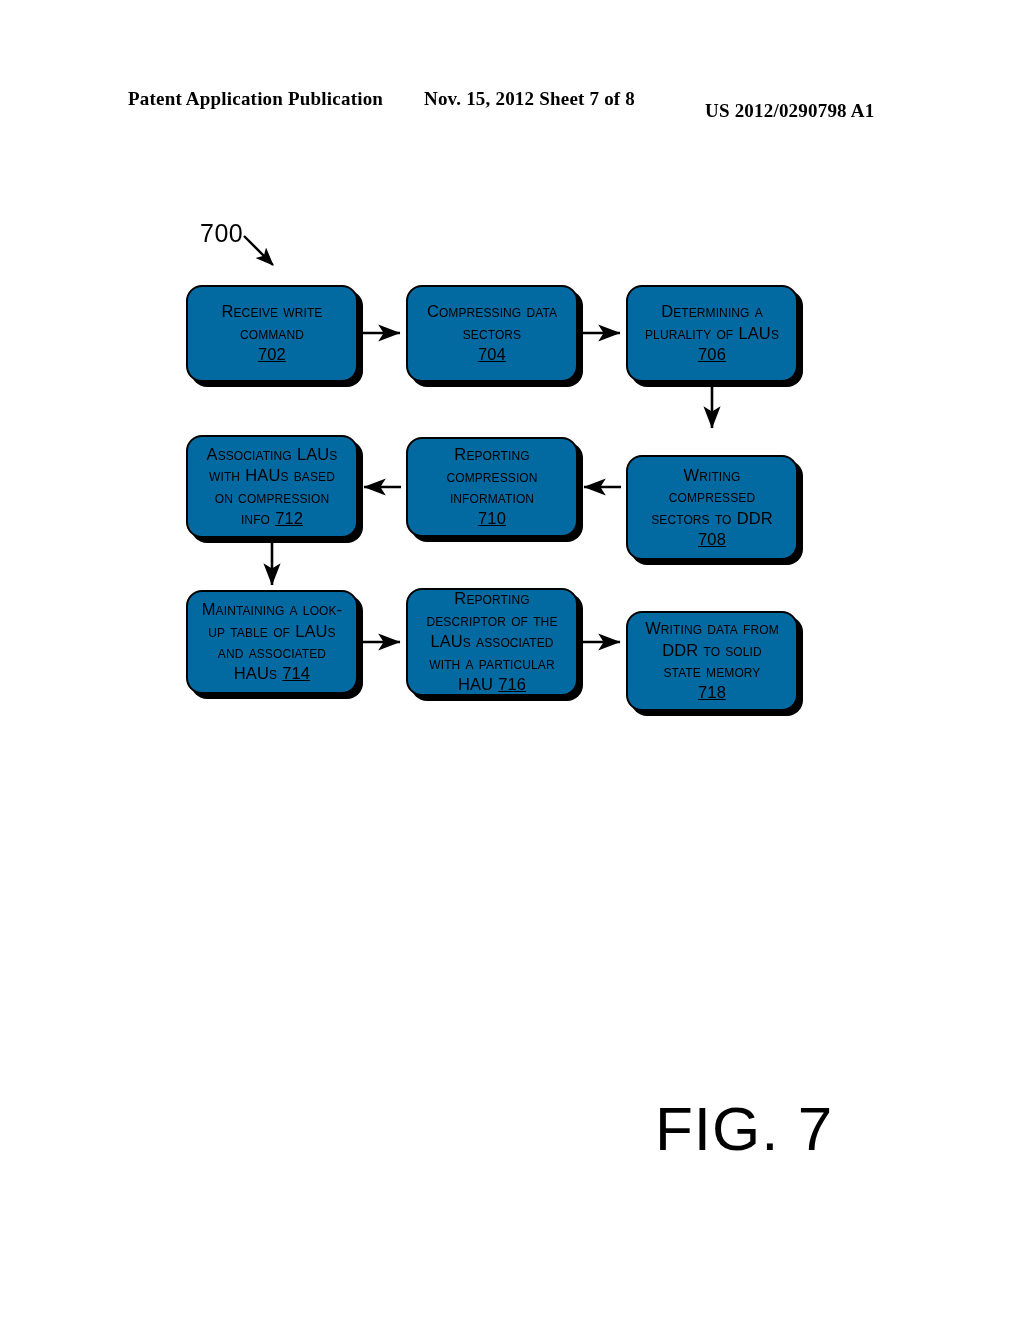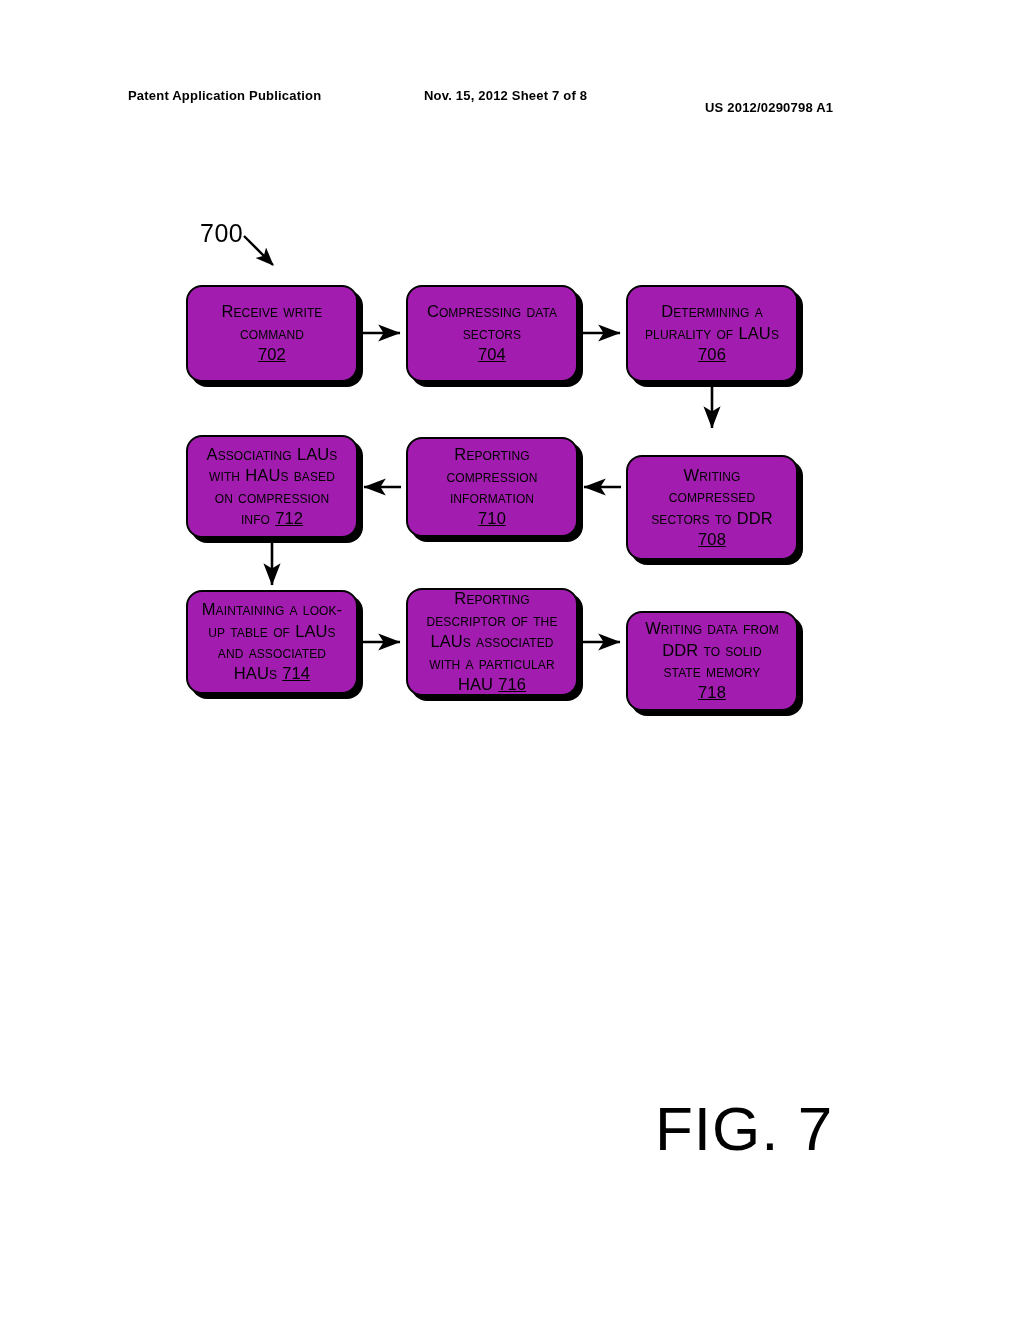--- a/index.html
+++ b/index.html
@@ -16,23 +16,23 @@
     overflow: hidden;
   }
 
   
   .page-header {
     position: absolute;
     top: 88px;
     left: 0;
     width: 1024px;
     height: 26px;
-    font-family: Liberation Sans, sans-serif;
+    font-family: Liberation Serif, serif;
     font-weight: bold;
-    font-size: 13px;
+    font-size: 19px;
     letter-spacing: 0.2px;
   }
   .page-header .hdr-left {
     position: absolute;
     left: 128px;
     top: 0;
     white-space: nowrap;
   }
   .page-header .hdr-mid {
     position: absolute;
@@ -81,21 +81,21 @@
     height: 1320px;
     pointer-events: none;
   }
 
   
   .node {
     position: absolute;
     box-sizing: border-box;
     border: 2.5px solid #000000;
     border-radius: 16px;
-    background: #a21caf;
+    background: #0369a1;
     box-shadow: 5px 5px 0 0 #000000;
     display: flex;
     align-items: center;
     justify-content: center;
     padding: 12px 8px;
   }
   .node-text {
     text-align: center;
     line-height: 1.30;
     font-family: "Liberation Sans", sans-serif;

